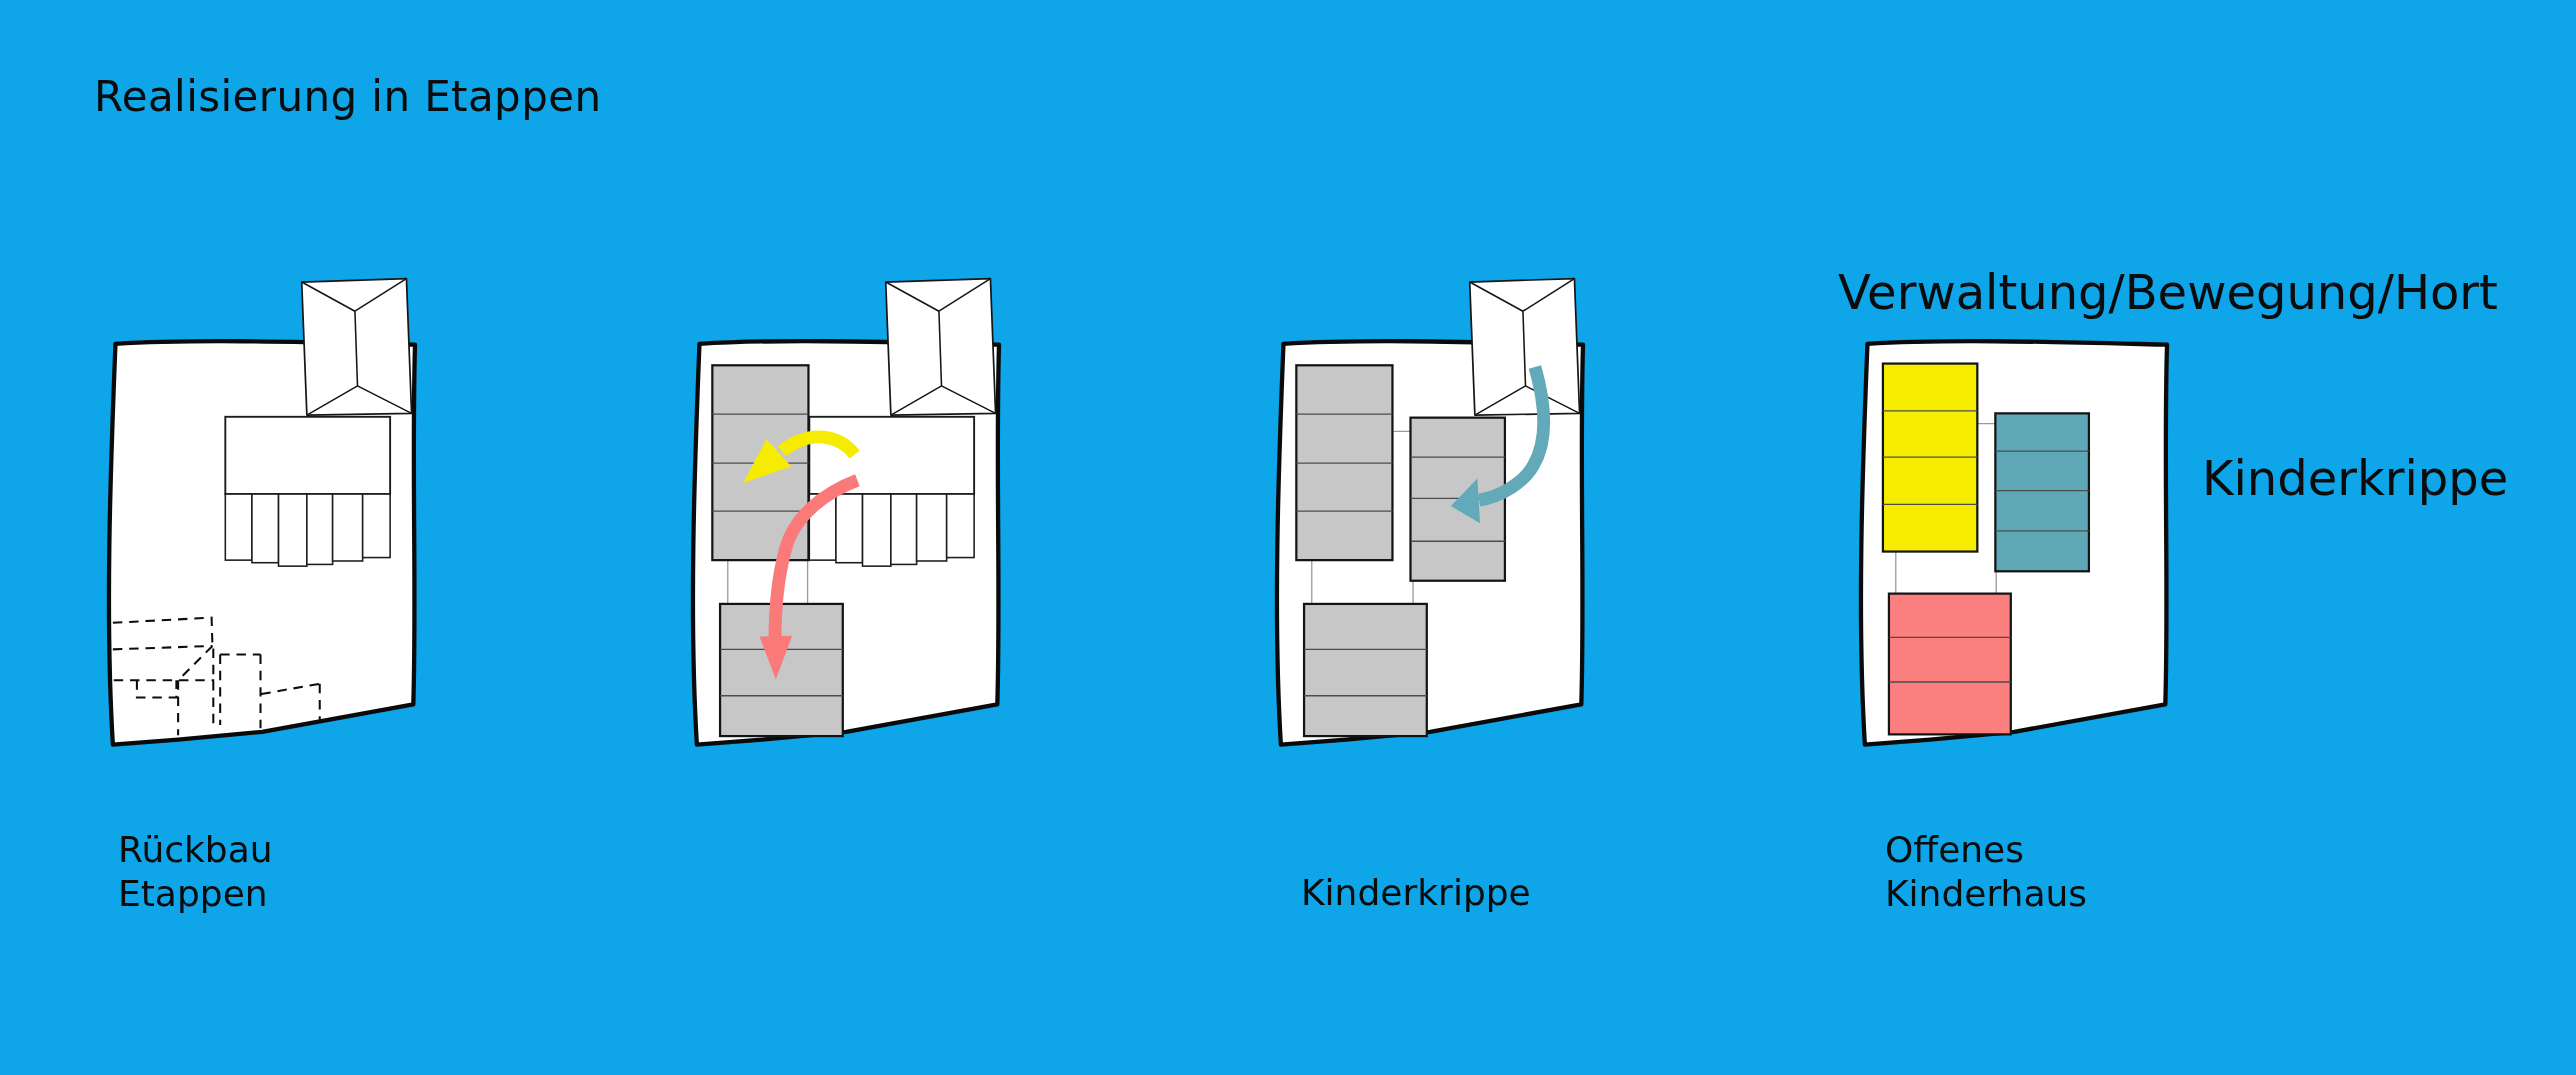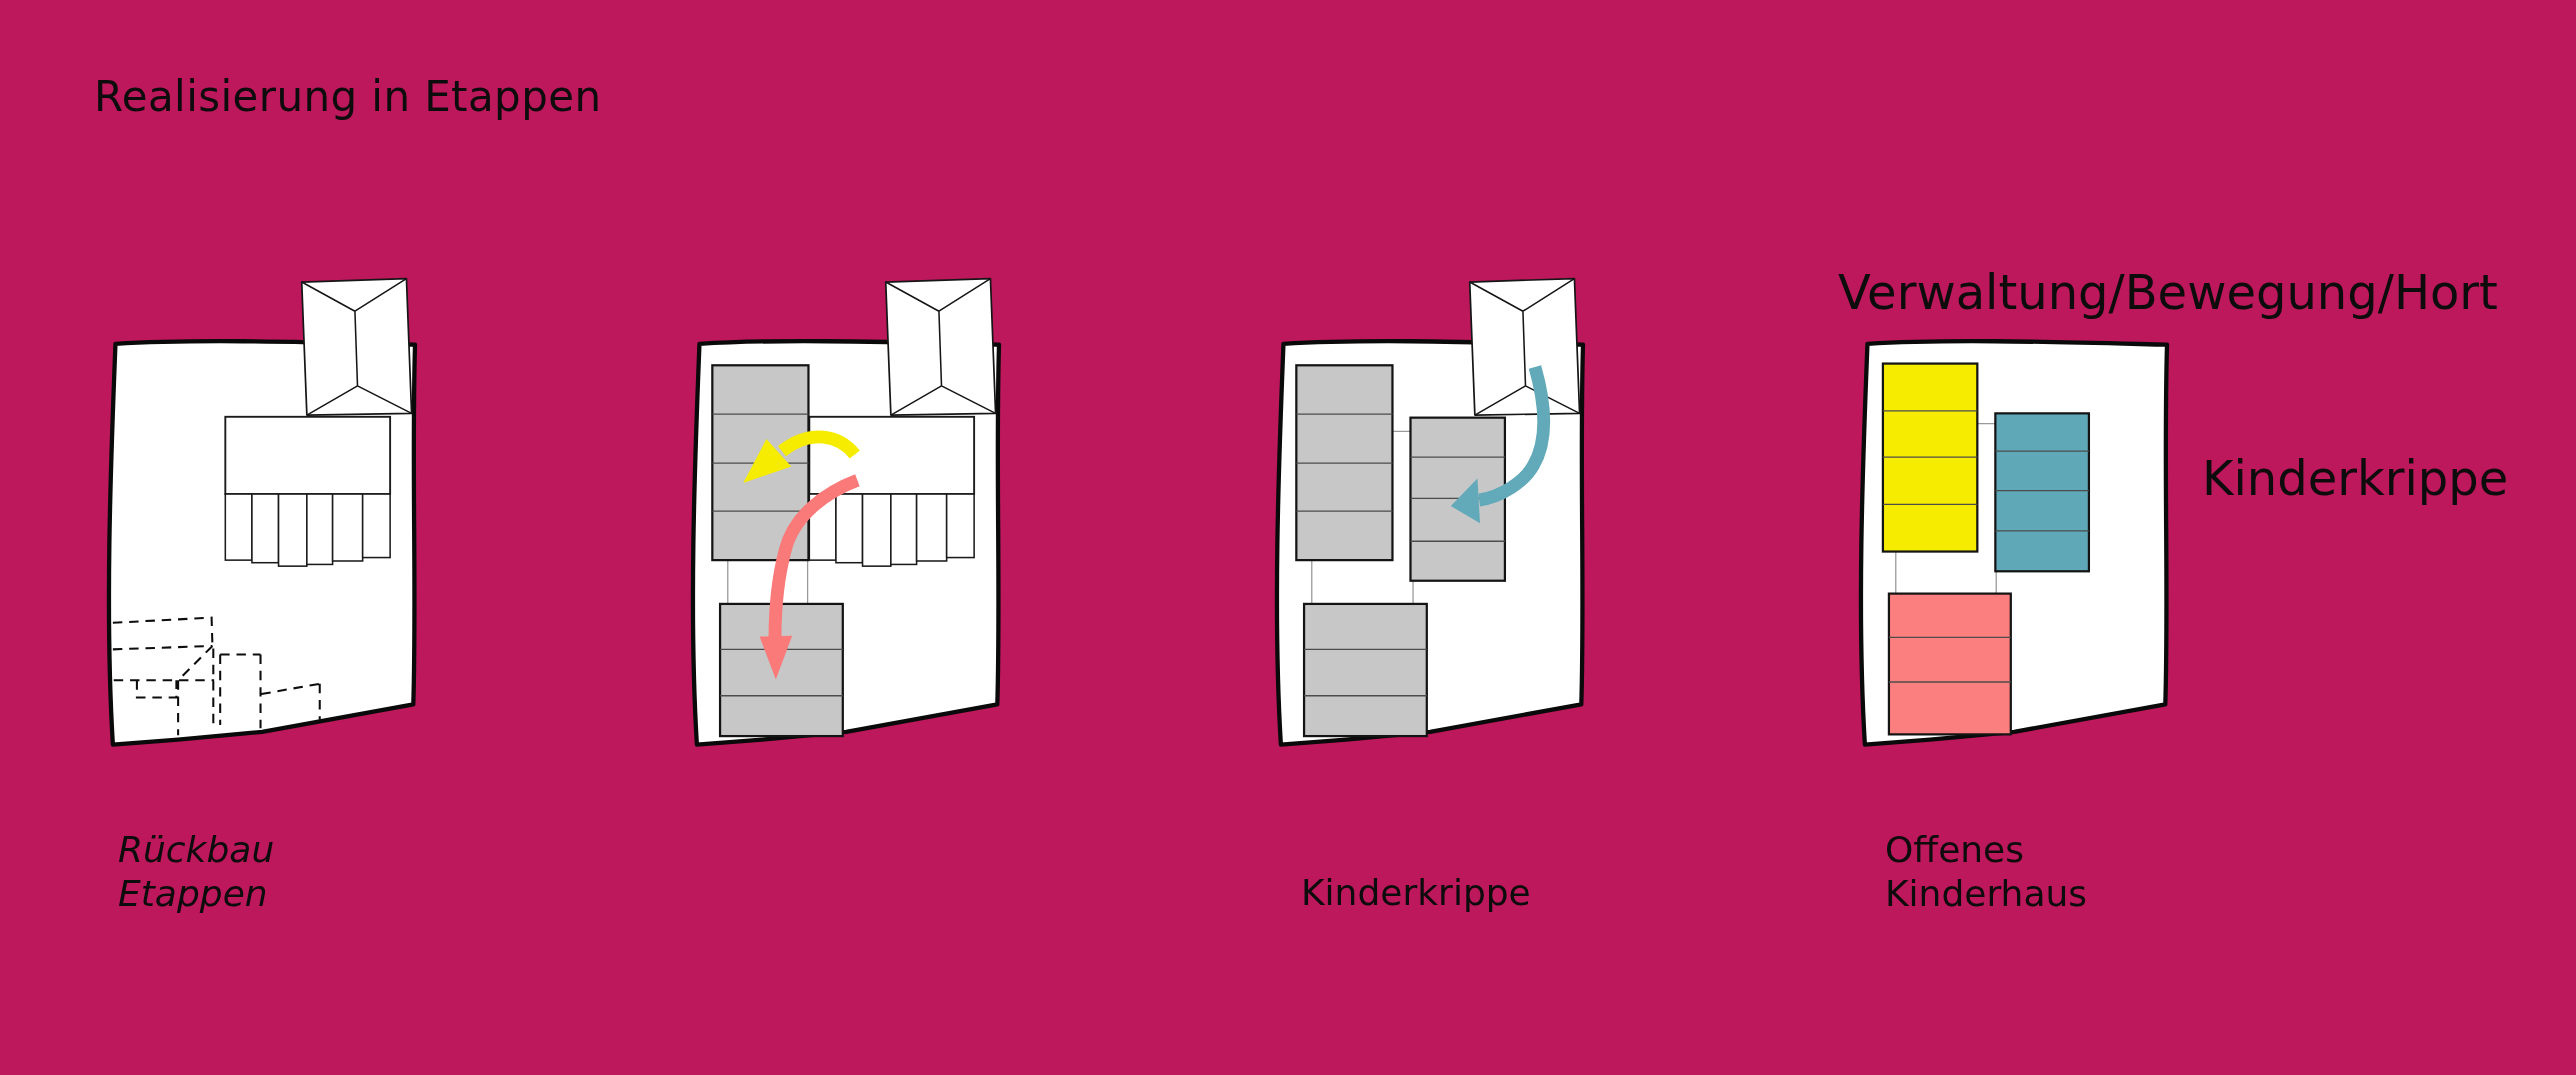--- a/index.html
+++ b/index.html
@@ -1,17 +1,17 @@
 <!DOCTYPE html>
 <html style="font-size:13.7px"><head>
 <meta charset="utf-8">
 <style>
   html,body{margin:0;padding:0;background:#ffffff;}
   body{font-family:"DejaVu Sans","Liberation Sans",sans-serif;color:#111;}
-  .canvas{position:relative;width:2576px;height:1076px;background:#be185d;overflow:hidden;}
+  .canvas{position:relative;width:2576px;height:1076px;background:#0ea5e9;overflow:hidden;}
   .page-title{position:absolute;left:94px;top:72px;font-size:42px;font-weight:400;color:#0c0c0c;letter-spacing:0.4px;white-space:nowrap;}
   .panel{position:absolute;top:258px;width:412px;height:515px;}
   .panel svg{display:block;width:412px;height:515px;}
   .caption{position:absolute;font-size:36px;line-height:44px;color:#0c0c0c;white-space:nowrap;}
   .side-label{position:absolute;font-size:48px;color:#0c0c0c;white-space:nowrap;}
   .boundary{fill:#ffffff;stroke:#0a0a0a;stroke-width:5;stroke-linejoin:round;stroke-linecap:round;}
   .roofline{fill:#ffffff;stroke:#161616;stroke-width:2;stroke-linejoin:round;}
   .roofinner{fill:none;stroke:#161616;stroke-width:1.8;}
   .bldg-outline{stroke:#141414;stroke-width:2.6;}
   .bldg-div{stroke:#4c4c4c;stroke-width:1.5;}
@@ -49,21 +49,21 @@
 
   <div class="page-title">Realisierung in Etappen</div>
 
   <section class="panel" style="left:94px;">
     <svg viewBox="0 0 480 600">
       <use href="#def-site"></use>
       <use href="#def-mainbuilding"></use>
       <use href="#def-roof"></use>
       <path class="dashed" d="M22,425 L137,419 L138,452 M22,456 L138,452 M138,452 L98,492 M23,492 L140,492 M50,492 L50,512 L96,512 L96,492 M98,492 L98,556 M139,455 L139,548 M147,462 L147,544 M147,462 L194,462 M194,462 L194,548 M195,508 L263,496 M263,496 L263,538"></path>
     </svg>
-    <div class="caption" style="left:24px;top:570px;font-style:italic;">
+    <div class="caption" style="left:24px;top:570px;">
       <div>Rückbau</div>
       <div>Etappen</div>
     </div>
   </section>
 
   <section class="panel" style="left:678px;">
     <svg viewBox="0 0 480 600">
       <use href="#def-site"></use>
       <use href="#def-mainbuilding"></use>
       <use href="#def-roof"></use>

